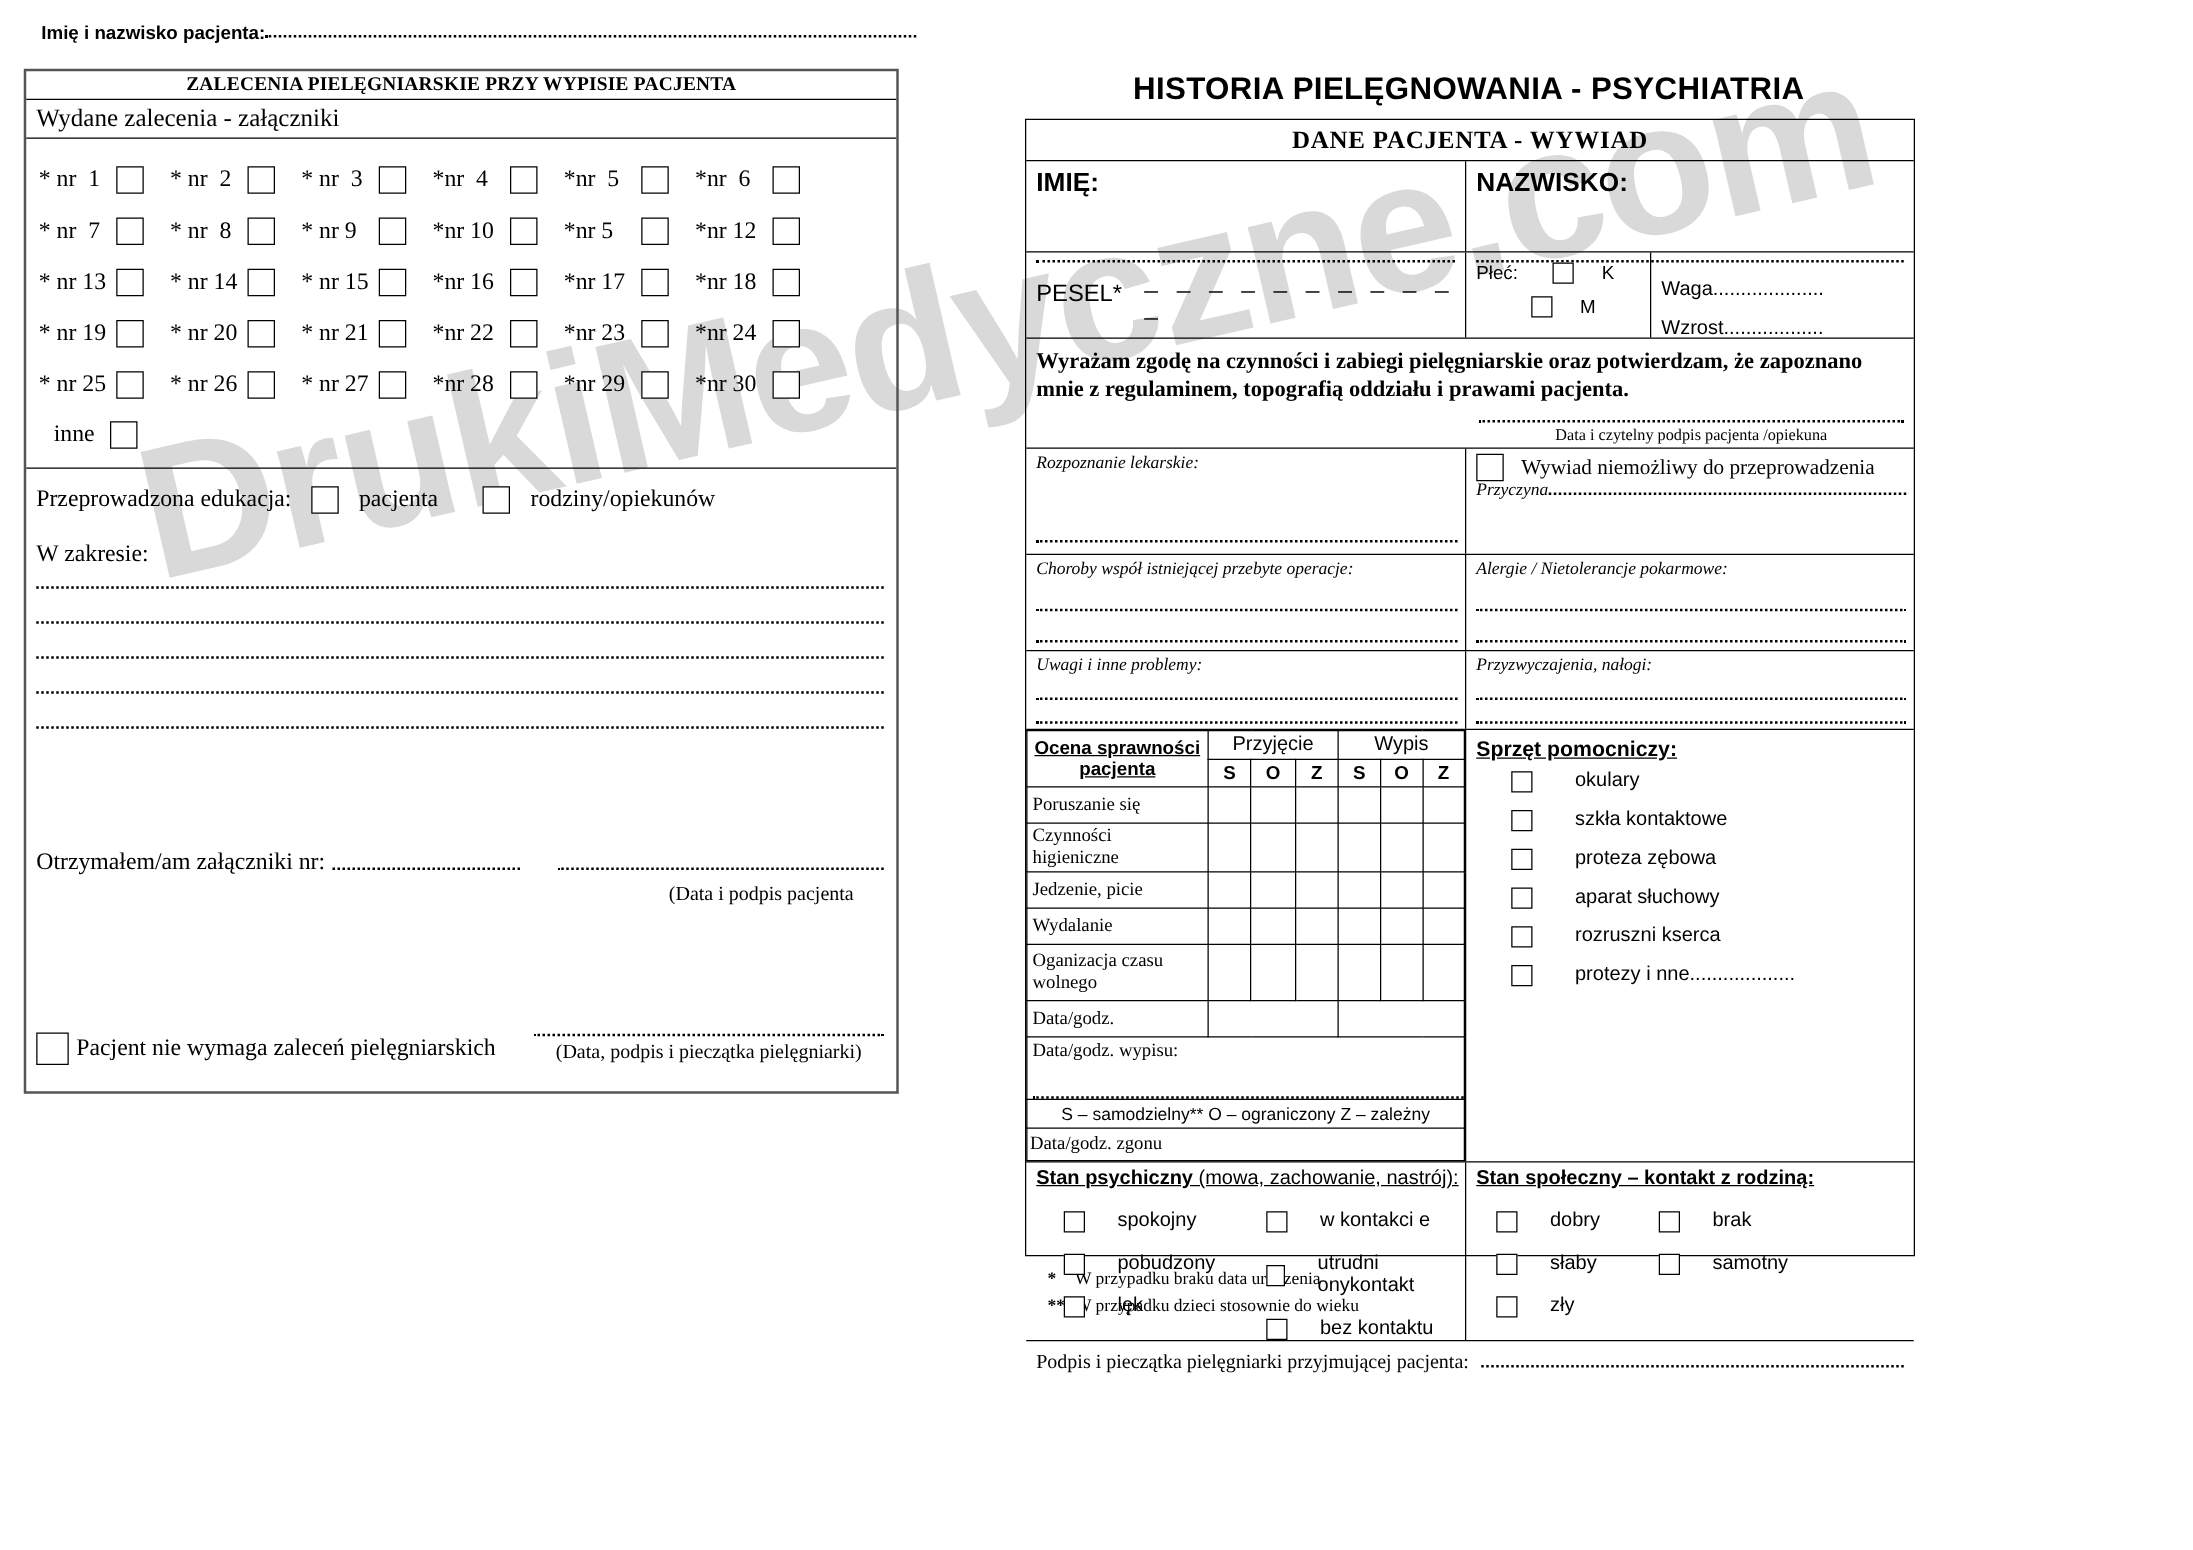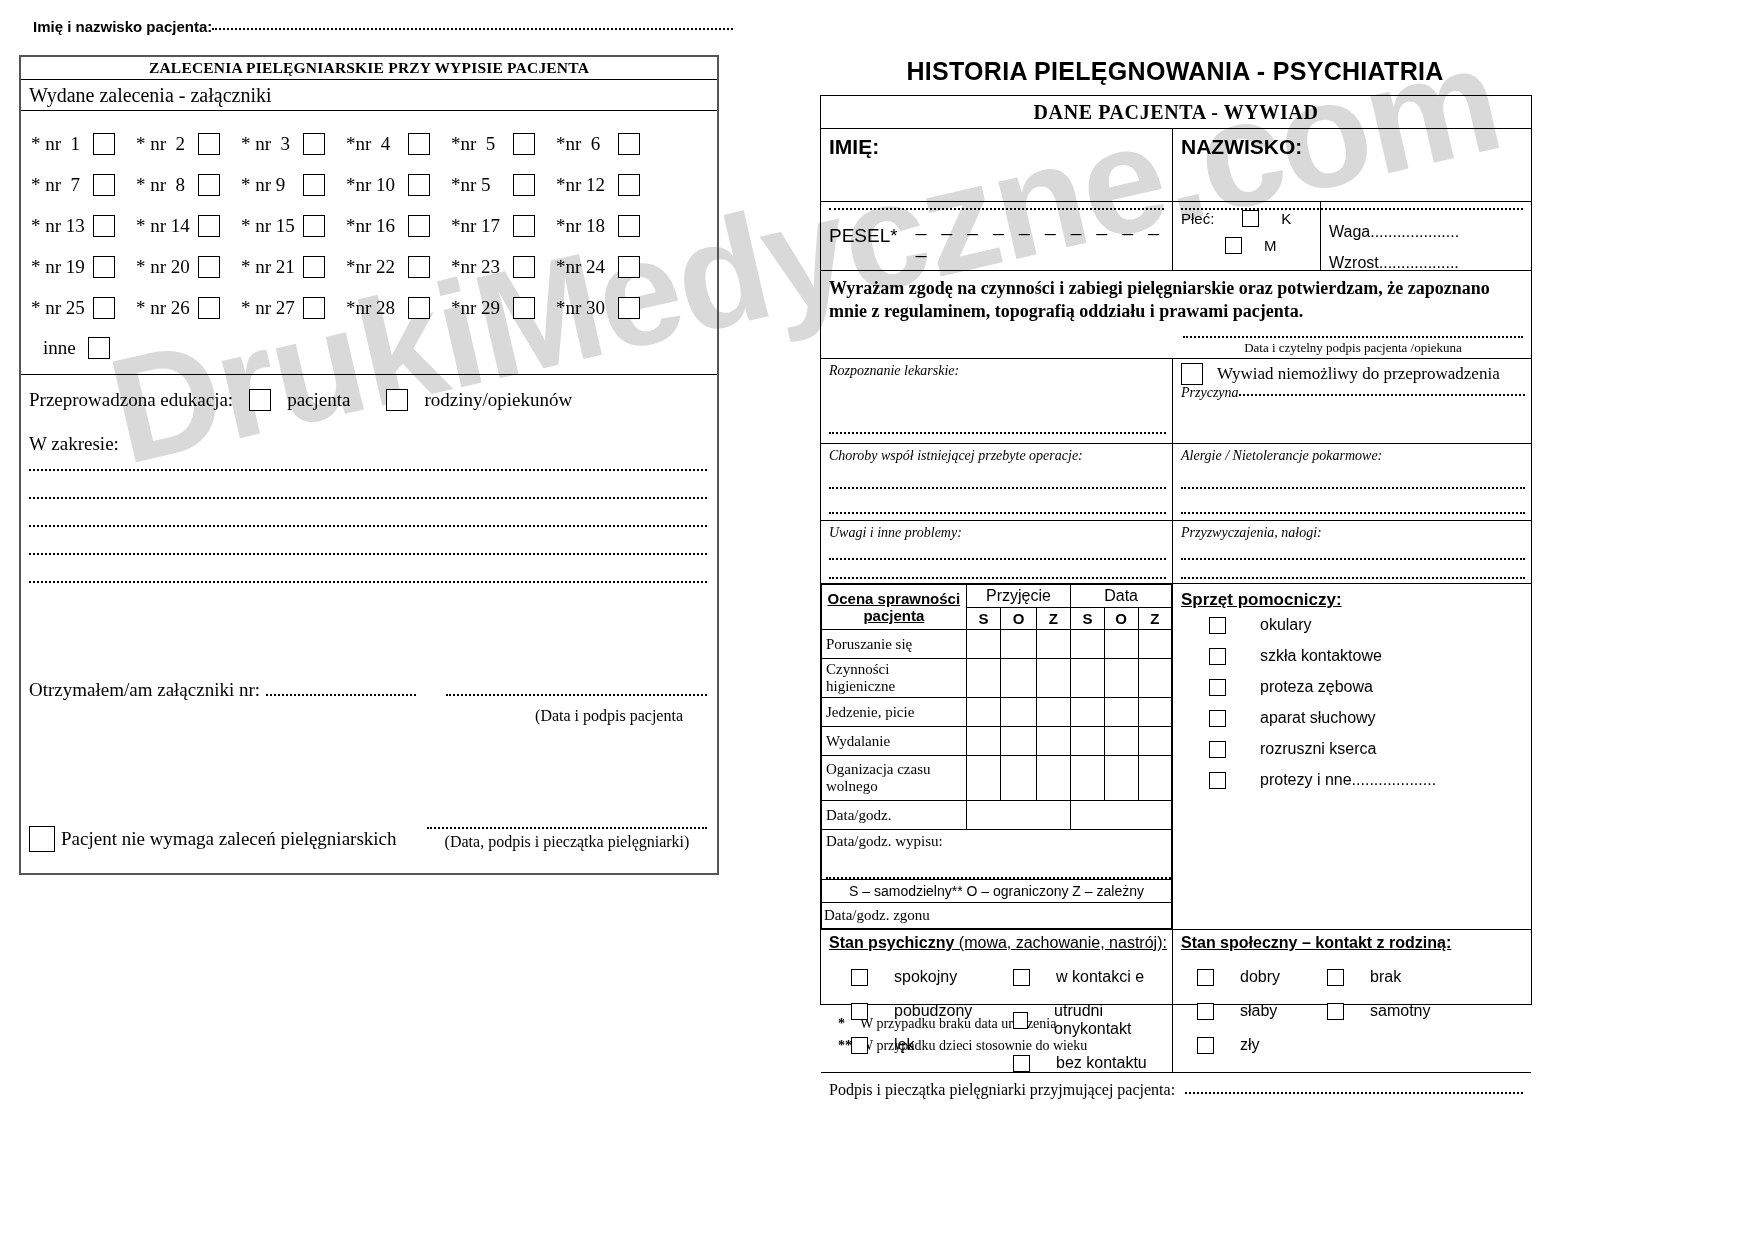--- a/index.html
+++ b/index.html
@@ -574,21 +574,21 @@
     <div style="display:flex;">
       <div style="width:352px;border-right:1.8px solid #000;box-sizing:border-box;">
         <table class="tbl">
           <tbody>
               <tr>
             <td rowspan="2" class="hl" style="width:152px;">
               <span>Ocena sprawności</span><br>
               <span>pacjenta</span>
             </td>
             <td colspan="3" class="hc">Przyjęcie</td>
-            <td colspan="3" class="hc">Data</td>
+            <td colspan="3" class="hc">Wypis</td>
           </tr>
           <tr>
             <td class="sz blank">S</td>
             <td class="sz blank">O</td>
             <td class="sz blank">Z</td>
             <td class="sz blank">S</td>
             <td class="sz blank">O</td>
             <td class="sz blank">Z</td>
           </tr>
           <tr>

